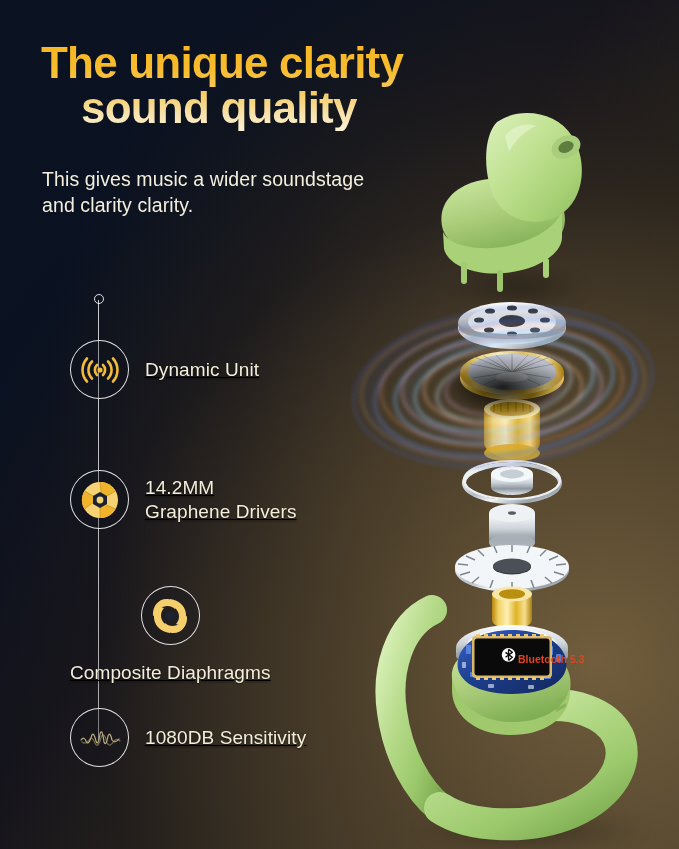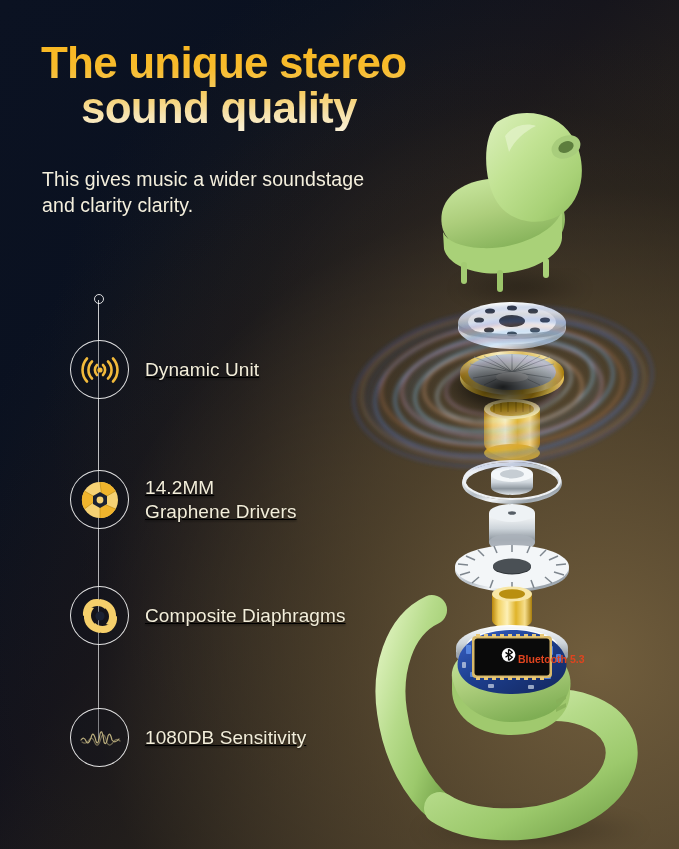--- a/index.html
+++ b/index.html
@@ -27,21 +27,21 @@
   
   .rail{position:absolute;left:70px;top:292px;width:340px;height:470px;}
   .rail-line{position:absolute;left:28px;top:8px;width:1.4px;height:440px;
     background:linear-gradient(180deg,rgba(255,255,255,.78),rgba(255,255,255,.62));}
   .rail-dot{position:absolute;left:23.5px;top:2px;width:8px;height:8px;border-radius:50%;
     border:1.4px solid rgba(255,255,255,.85);background:transparent;}
 
   .feat{position:absolute;left:0;display:flex;align-items:center;gap:16px;text-decoration:underline;}
   .feat-1{top:48px;}
   .feat-2{top:178px;justify-content:flex-end;}
-  .feat-3{top:294px;}
+  .feat-3{top:294px;flex-direction:column;}
   .feat-4{top:416px;text-align:right;}
 
   .fcircle{position:relative;width:57px;height:57px;border-radius:50%;
     border:1.5px solid rgba(255,255,255,.88);flex:0 0 auto;
     display:flex;align-items:center;justify-content:center;
     background:rgba(10,14,26,0.25);}
   .flabel{font-size:19px;line-height:1.23;color:#f3eeda;white-space:pre-line;letter-spacing:0.1px;
     text-shadow:0 1px 2px rgba(0,0,0,.6);}
 
   
@@ -369,21 +369,21 @@
         <g transform="translate(503,648) scale(0.62)">
           <circle cx="9" cy="11" r="11" fill="#ffffff"></circle>
           <path d="M9 2 L9 20 M9 2 L15 7 L4 15 M9 20 L15 15 L4 7" stroke="#0a0a0a" stroke-width="2.2" fill="none" stroke-linejoin="round"></path>
         </g>
         <text x="518" y="663" font-family="'Liberation Sans',sans-serif" font-size="10.5" font-weight="bold" fill="#e0441f" id="chip-label-text">Bluetooth 5.3</text>
       </g>
     </svg>
   </div>
 
   <div class="headline">
-    <span>The unique stereo</span>
+    <span>The unique clarity</span>
     <span class="l2">sound quality</span>
   </div>
 
   <div class="subtitle">
     <span>This gives music a wider soundstage</span>
     <span class="s2">and clarity clarity.</span>
   </div>
 
   <div class="rail">
     <div class="rail-line"></div>

